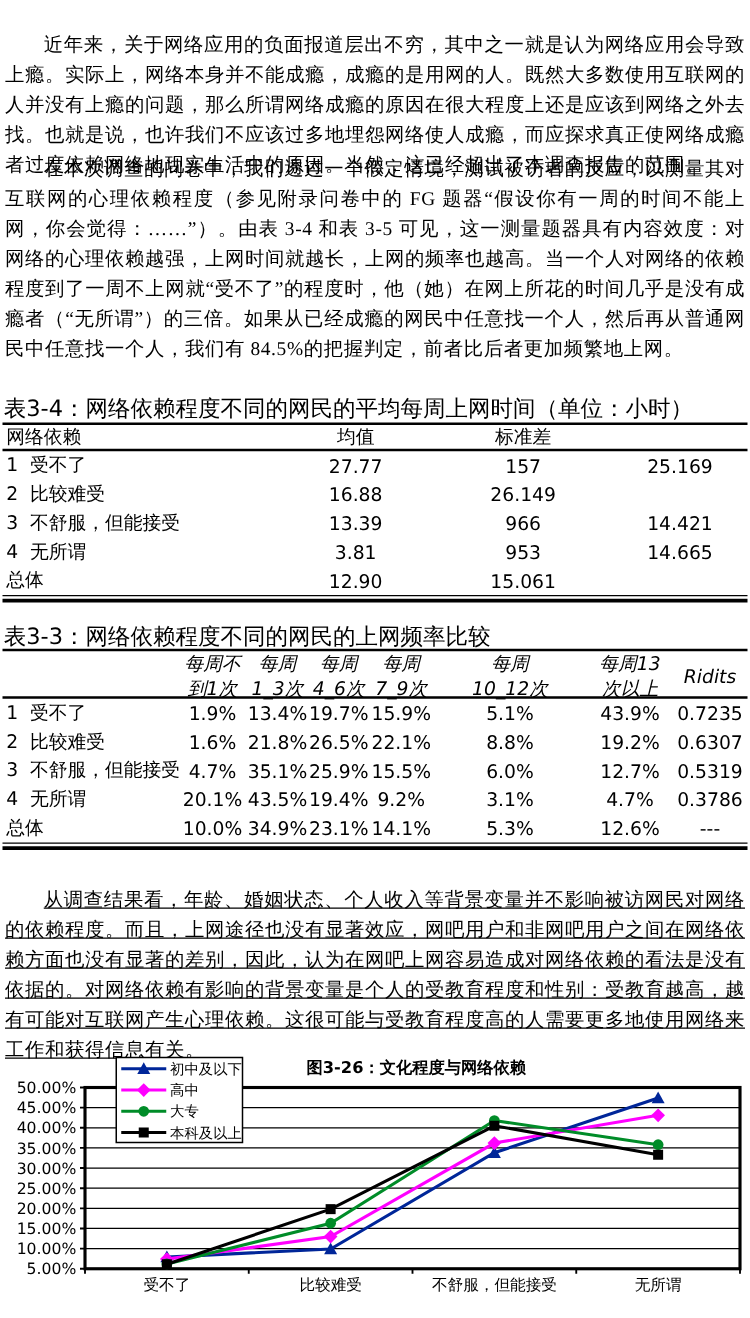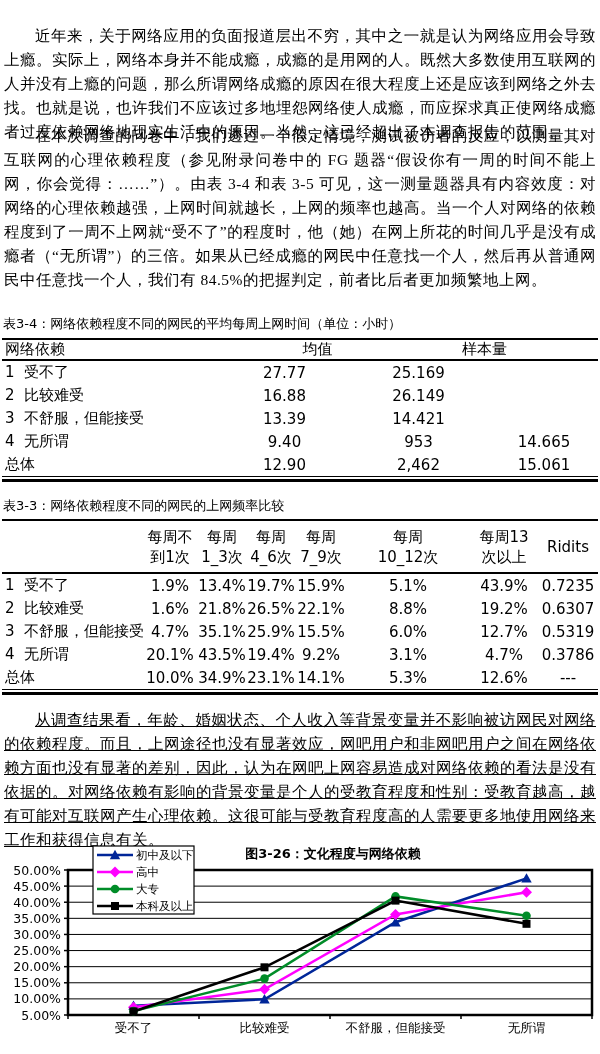--- a/index.html
+++ b/index.html
@@ -8,33 +8,33 @@
     font-family:"DejaVu Sans","Liberation Sans",sans-serif;overflow:hidden;
   }
   .para{
     position:absolute;left:4px;right:4px;margin:0;
     font-size:15.5px;line-height:24px;text-align:justify;text-indent:2em;
     letter-spacing:0.5px;
   }
   #para1{top:24px;}
   #para2{top:124px;font-family:Liberation Serif, serif;}
   #para3{top:708px;text-decoration:underline;}
-  .tbl-title{position:absolute;left:3px;font-size:13px;white-space:pre;}
+  .tbl-title{position:absolute;left:3px;font-size:18px;white-space:pre;}
   #t34-title{top:315px;}
   #t35-title{top:497px;}
   .tbl-wrap{position:absolute;left:2px;width:596px;}
   #t34-wrap{top:338px;}
   #t35-wrap{top:519px;}
   .tbl{border-top:2.5px solid #000;border-bottom:1px solid #000;}
   .tr{display:grid;align-items:center;box-sizing:border-box;}
   .tr.thead{border-bottom:2px solid #000;}
   #t34 .tr{grid-template-columns:220px 125px 143px 108px;height:23px;}
-  #t34 .tr.thead{height:21px;gap:33px;}
+  #t34 .tr.thead{height:21px;}
   #t35 .tr{grid-template-columns:140px 56px 48px 50px 50px 124px 68px 60px;height:23px;}
-  #t35 .tr.thead{height:53px;}
+  #t35 .tr.thead{height:38px;font-style:italic;}
   #t35 .tr.thead .td{line-height:20px;}
   .td{text-align:center;font-size:15px;white-space:pre-line;overflow:visible;}
   .td.label{text-align:left;padding-left:3px;white-space:pre;}
   .rule2{height:2.5px;background:#000;margin-top:2px;}
   #chart{position:absolute;top:843px;left:0;}
   svg text{font-family:"DejaVu Sans","Liberation Sans",sans-serif;}
 </style>
 </head>
 <body>
 
@@ -42,48 +42,48 @@
 
   <p class="para" id="para1">近年来，关于网络应用的负面报道层出不穷，其中之一就是认为网络应用会导致上瘾。实际上，网络本身并不能成瘾，成瘾的是用网的人。既然大多数使用互联网的人并没有上瘾的问题，那么所谓网络成瘾的原因在很大程度上还是应该到网络之外去找。也就是说，也许我们不应该过多地埋怨网络使人成瘾，而应探求真正使网络成瘾者过度依赖网络地现实生活中的原因。当然，这已经超出了本调查报告的范围。</p>
   <p class="para" id="para2">在本次调查的问卷中，我们透过一个假定情境，测试被访者的反应，以测量其对互联网的心理依赖程度（参见附录问卷中的 FG 题器“假设你有一周的时间不能上网，你会觉得：……”）。由表 3-4 和表 3-5 可见，这一测量题器具有内容效度：对网络的心理依赖越强，上网时间就越长，上网的频率也越高。当一个人对网络的依赖程度到了一周不上网就“受不了”的程度时，他（她）在网上所花的时间几乎是没有成瘾者（“无所谓”）的三倍。如果从已经成瘾的网民中任意找一个人，然后再从普通网民中任意找一个人，我们有 84.5%的把握判定，前者比后者更加频繁地上网。</p>
 
   <div class="tbl-title" id="t34-title">表3-4：网络依赖程度不同的网民的平均每周上网时间（单位：小时）</div>
   <div class="tbl-wrap" id="t34-wrap">
     <div class="tbl" id="t34">
         <div class="tr thead">
           <div class="td label">网络依赖</div>
           <div class="td">均值</div>
-          <div class="td">样本量</div>
           <div class="td">标准差</div>
         </div>
         <div class="tr drow">
           <div class="td label">1  受不了</div>
           <div class="td">27.77</div>
+          <div class="td">157</div>
           <div class="td">25.169</div>
         </div>
         <div class="tr drow">
           <div class="td label">2  比较难受</div>
           <div class="td">16.88</div>
           <div class="td">26.149</div>
         </div>
         <div class="tr drow">
           <div class="td label">3  不舒服，但能接受</div>
           <div class="td">13.39</div>
+          <div class="td">966</div>
           <div class="td">14.421</div>
         </div>
         <div class="tr drow">
           <div class="td label">4  无所谓</div>
-          <div class="td">9.40</div>
+          <div class="td">3.81</div>
           <div class="td">953</div>
           <div class="td">14.665</div>
         </div>
         <div class="tr drow">
           <div class="td label">总体</div>
           <div class="td">12.90</div>
-          <div class="td">2,462</div>
           <div class="td">15.061</div>
         </div>
       </div>
     <div class="rule2"></div>
   </div>
 
   <div class="tbl-title" id="t35-title">表3-3：网络依赖程度不同的网民的上网频率比较</div>
   <div class="tbl-wrap" id="t35-wrap">
     <div class="tbl" id="t35">
         <div class="tr thead">

